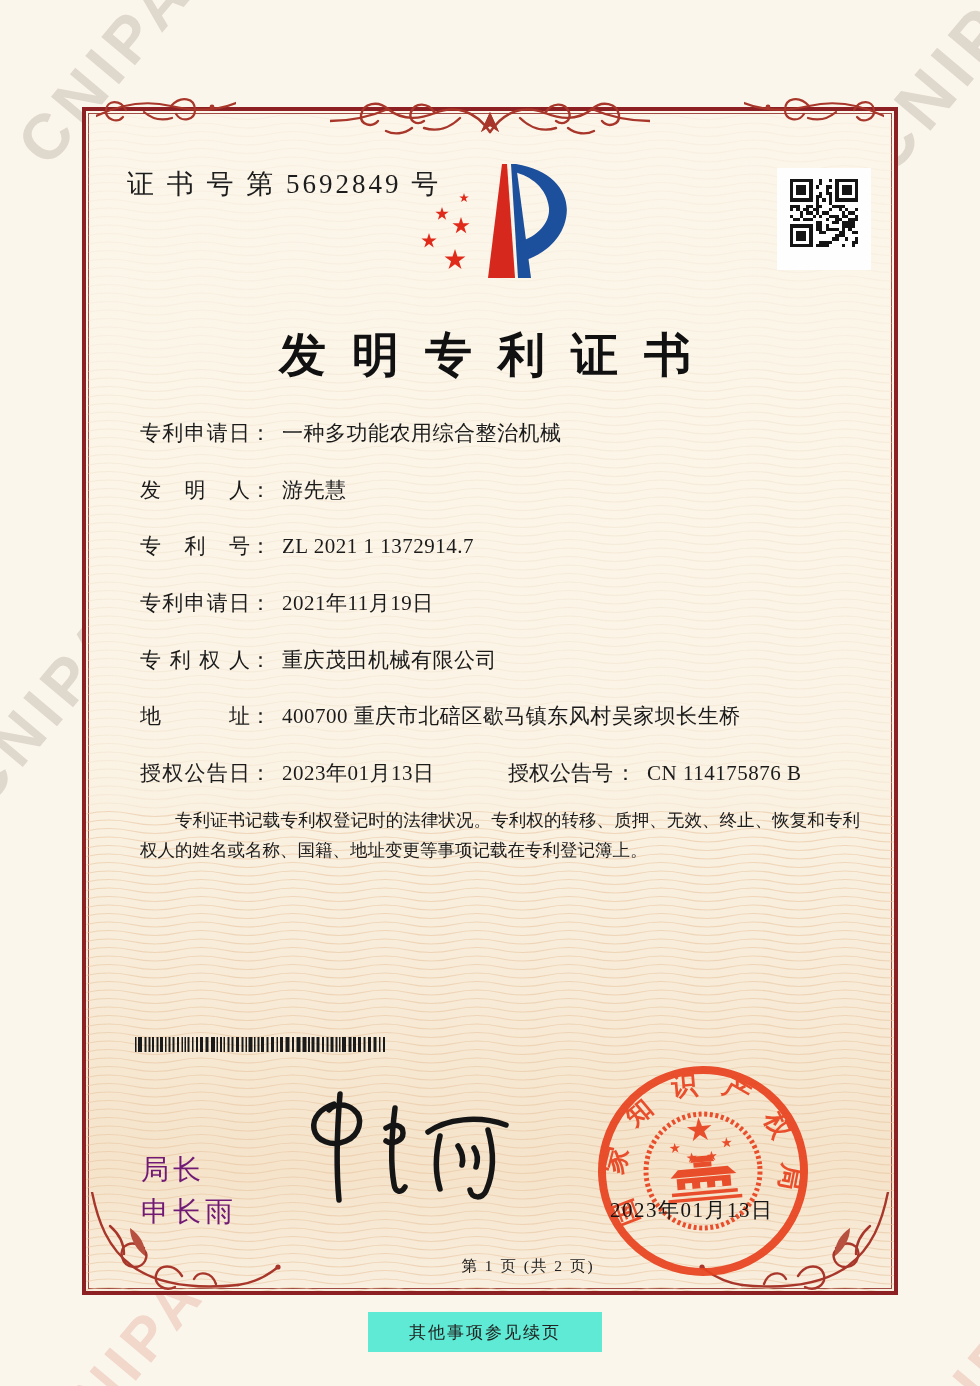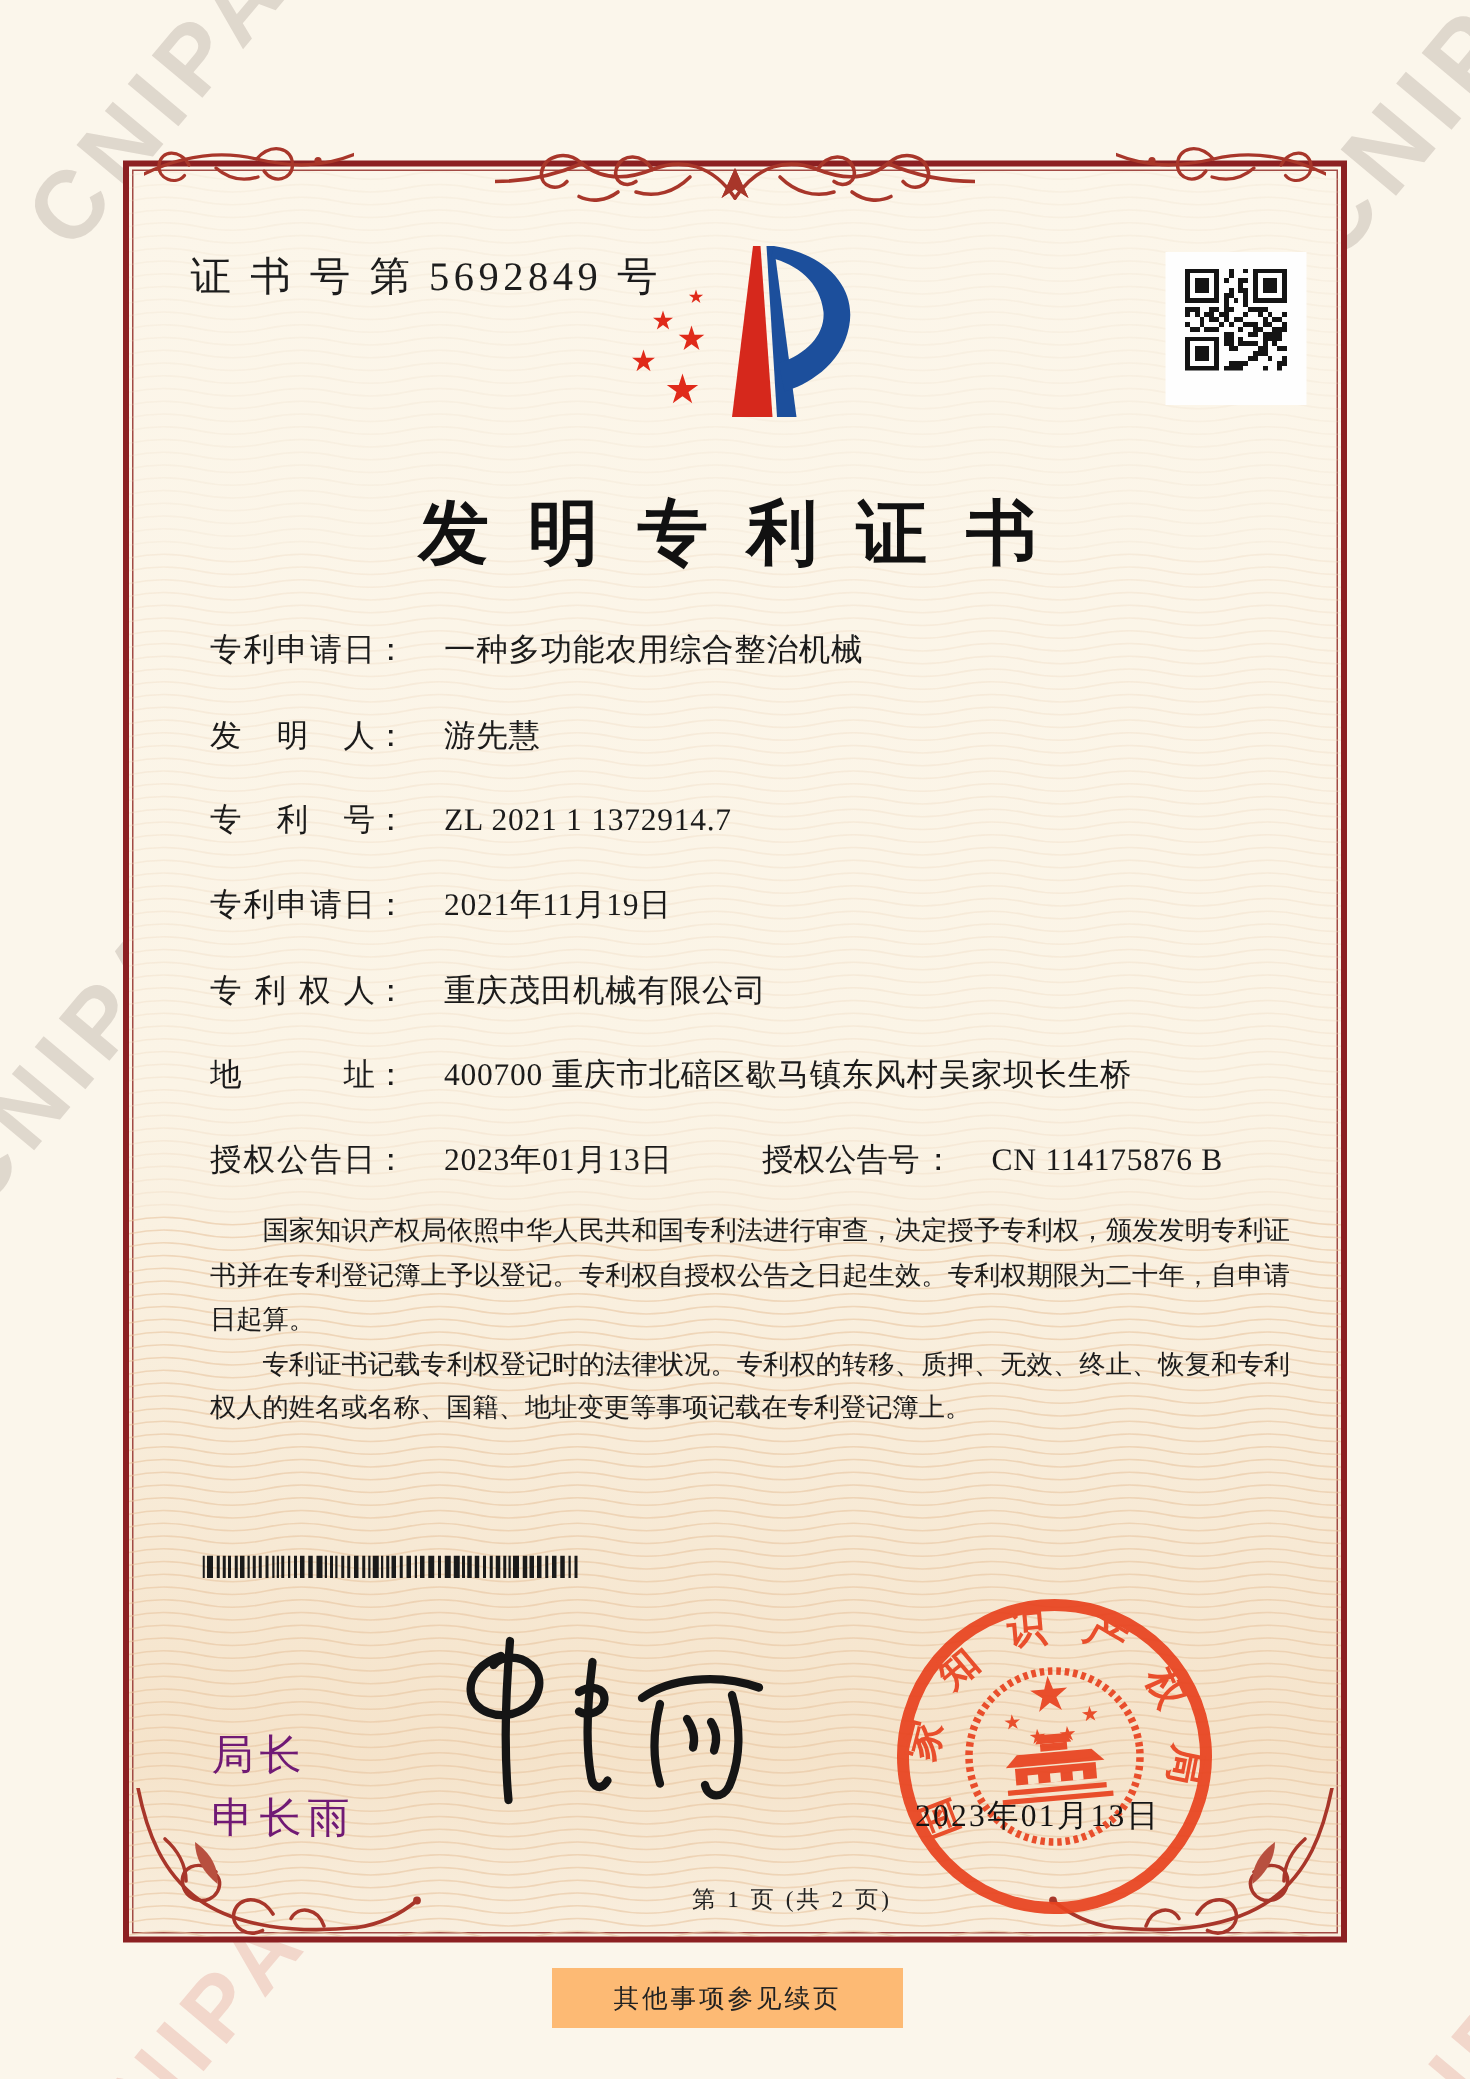--- a/index.html
+++ b/index.html
@@ -26,40 +26,40 @@
   .cert-no{position:absolute;left:127px;top:166px;font-size:27px;letter-spacing:3px;color:#1d1d1d;}
 
   .title{position:absolute;left:0;top:293px;width:980px;text-align:center;
          font-size:47px;font-weight:bold;color:#111;letter-spacing:26px;padding-left:16px;box-sizing:border-box;}
 
   
   .fields{position:absolute;left:140px;top:420px;width:740px;font-size:21px;color:#1b1b1b;}
   .field-row{position:relative;height:56.7px;line-height:27px;white-space:nowrap;}
   .field-label{display:inline-block;width:110px;text-align:justify;text-align-last:justify;vertical-align:top;}
   .field-colon{display:inline-block;vertical-align:top;}
-  .field-value{display:inline-block;margin-left:25px;vertical-align:top;letter-spacing:0.5px;}
+  .field-value{display:inline-block;margin-left:11px;vertical-align:top;letter-spacing:0.5px;}
   .grant-no{position:absolute;left:368px;top:0;white-space:nowrap;}
   .grant-no .field-colon{margin-left:2px;}
 
   
   .body-text{position:absolute;left:140px;top:806px;width:720px;font-size:17.5px;
              line-height:29.5px;color:#1b1b1b;text-align:justify;}
   .body-text p{margin:0;text-indent:2em;}
 
   
   #barcode{position:absolute;left:135px;top:1037px;}
   .officer{position:absolute;left:141px;top:1149px;font-family:"Liberation Sans","DejaVu Sans",sans-serif;
            font-size:28px;color:#701a75;line-height:42px;letter-spacing:4px;}
   #signature{position:absolute;left:282px;top:1088px;}
   #seal{position:absolute;left:588px;top:1056px;mix-blend-mode:multiply;opacity:.93;transform:rotate(-5deg);}
   .seal-date{position:absolute;left:610px;top:1196px;font-size:21px;color:#141414;letter-spacing:1.5px;z-index:3;}
 
   .page-indicator{position:absolute;left:82px;top:1256px;width:892px;text-align:center;
                   font-size:15.5px;color:#222;letter-spacing:2px;}
-  .continuation-band{position:absolute;left:368px;top:1312px;width:234px;height:40px;background:#fdba74;
+  .continuation-band{position:absolute;left:368px;top:1312px;width:234px;height:40px;background:#5eead4;
                      display:flex;align-items:center;justify-content:center;}
   .continuation-note{font-size:17px;color:#222;letter-spacing:2px;}
 
   
   .orn{position:absolute;pointer-events:none;}
 </style>
 </head>
 <body>
 
 <div class="page">
@@ -454,21 +454,20 @@
       </div>
       <div class="field-row">
         <span class="field-label">授权公告日</span><span class="field-colon">：</span><span class="field-value">2023年01月13日</span>
         <span class="grant-no">
           <span>授权公告号</span><span class="field-colon">：</span><span class="field-value">CN 114175876 B</span>
         </span>
       </div>
     </div>
 
     <div class="body-text">
-      <p>国家知识产权局依照中华人民共和国专利法进行审查，决定授予专利权，颁发发明专利证书并在专利登记簿上予以登记。专利权自授权公告之日起生效。专利权期限为二十年，自申请日起算。</p>
       <p>专利证书记载专利权登记时的法律状况。专利权的转移、质押、无效、终止、恢复和专利权人的姓名或名称、国籍、地址变更等事项记载在专利登记簿上。</p>
     </div>
 
     <svg id="barcode" width="252" height="15">
         <rect x="0.0" y="0" width="1.5" height="15" fill="#1a1a1a"></rect>
         <rect x="3.0" y="0" width="4" height="15" fill="#1a1a1a"></rect>
         <rect x="9.5" y="0" width="2" height="15" fill="#1a1a1a"></rect>
         <rect x="13.5" y="0" width="2" height="15" fill="#1a1a1a"></rect>
         <rect x="17.0" y="0" width="2" height="15" fill="#1a1a1a"></rect>
         <rect x="21.5" y="0" width="2" height="15" fill="#1a1a1a"></rect>

